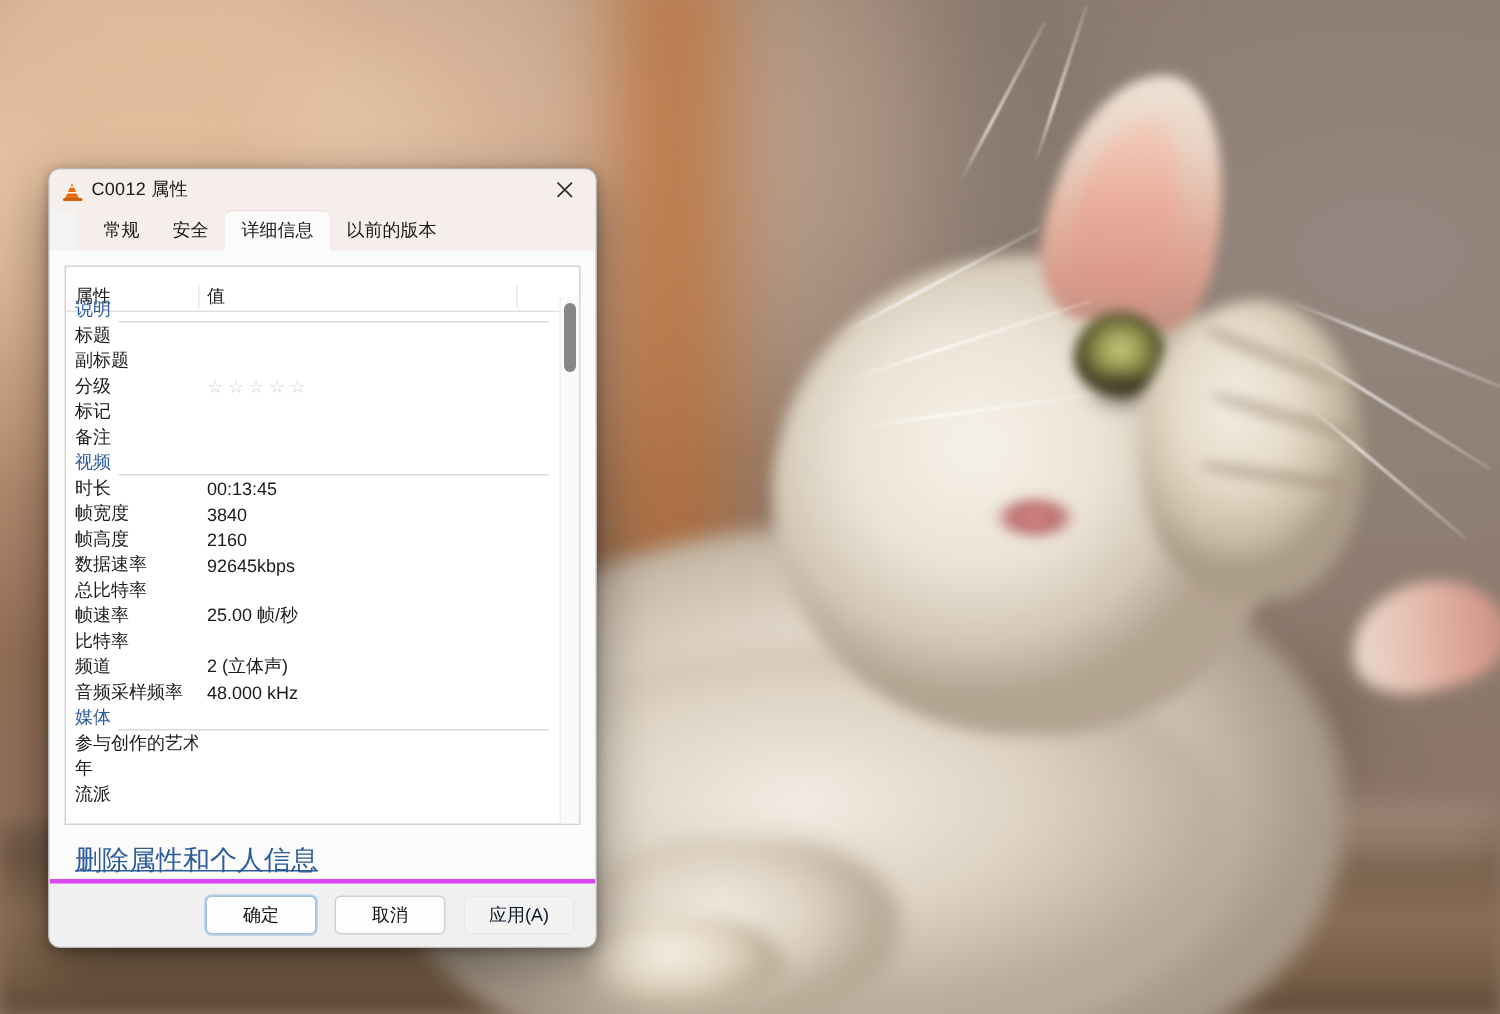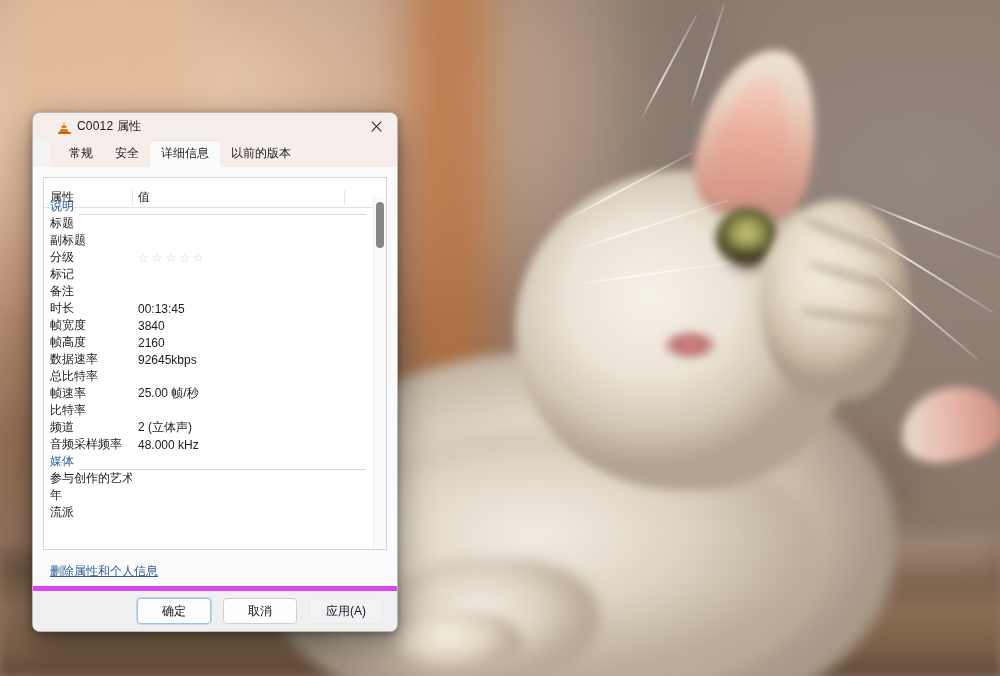--- a/index.html
+++ b/index.html
@@ -197,21 +197,21 @@
     overflow: hidden;
     border: 1px solid rgba(120,110,105,.45);
     box-sizing: border-box;
   }
 
   .titlebar {
     height: 27px;
     background: #f6eeea;
     display: flex;
     align-items: center;
-    padding-left: 24px;
+    padding-left: 8px;
     position: relative;
   }
   .vlc-icon {
     width: 14px; height: 14px;
     position: relative;
     margin-right: 6px;
     flex: 0 0 auto;
   }
   .vlc-icon .cone {
     position: absolute; left: 2px; bottom: 1px;
@@ -369,32 +369,32 @@
     left: 2px; width: 8px;
     top: 4px; height: 46px;
     background: #878787;
     border-radius: 4px;
   }
 
   .link-row {
     padding: 11px 0 0 7px;
   }
   .del-link {
-    font-size: 12px;
+    font-size: 18px;
     color: #2c5d9b;
     text-decoration: underline;
     cursor: pointer;
   }
 
   .buttonbar {
     position: absolute;
     left: 0; right: 0; bottom: 0;
     height: 45px;
     background: #f0f0f0;
-    border-top: 5px solid #d946ef;
+    border-top: 3px solid #d946ef;
     display: flex;
     align-items: center;
     justify-content: flex-end;
     gap: 12px;
     padding-right: 14px;
     box-sizing: border-box;
   }
   .btn {
     min-width: 74px;
     height: 26px;
@@ -520,20 +520,24 @@
               </div>
             </div>
             <div class="row">
               <div class="rname">标记</div>
               <div class="rval"></div>
             </div>
             <div class="row">
               <div class="rname">备注</div>
               <div class="rval"></div>
             </div>
+            <div class="section">
+              <span class="stitle">视频</span>
+              <span class="sline"></span>
+            </div>
             <div class="row">
               <div class="rname">时长</div>
               <div class="rval">00:13:45</div>
             </div>
             <div class="row">
               <div class="rname">帧宽度</div>
               <div class="rval">3840</div>
             </div>
             <div class="row">
               <div class="rname">帧高度</div>

